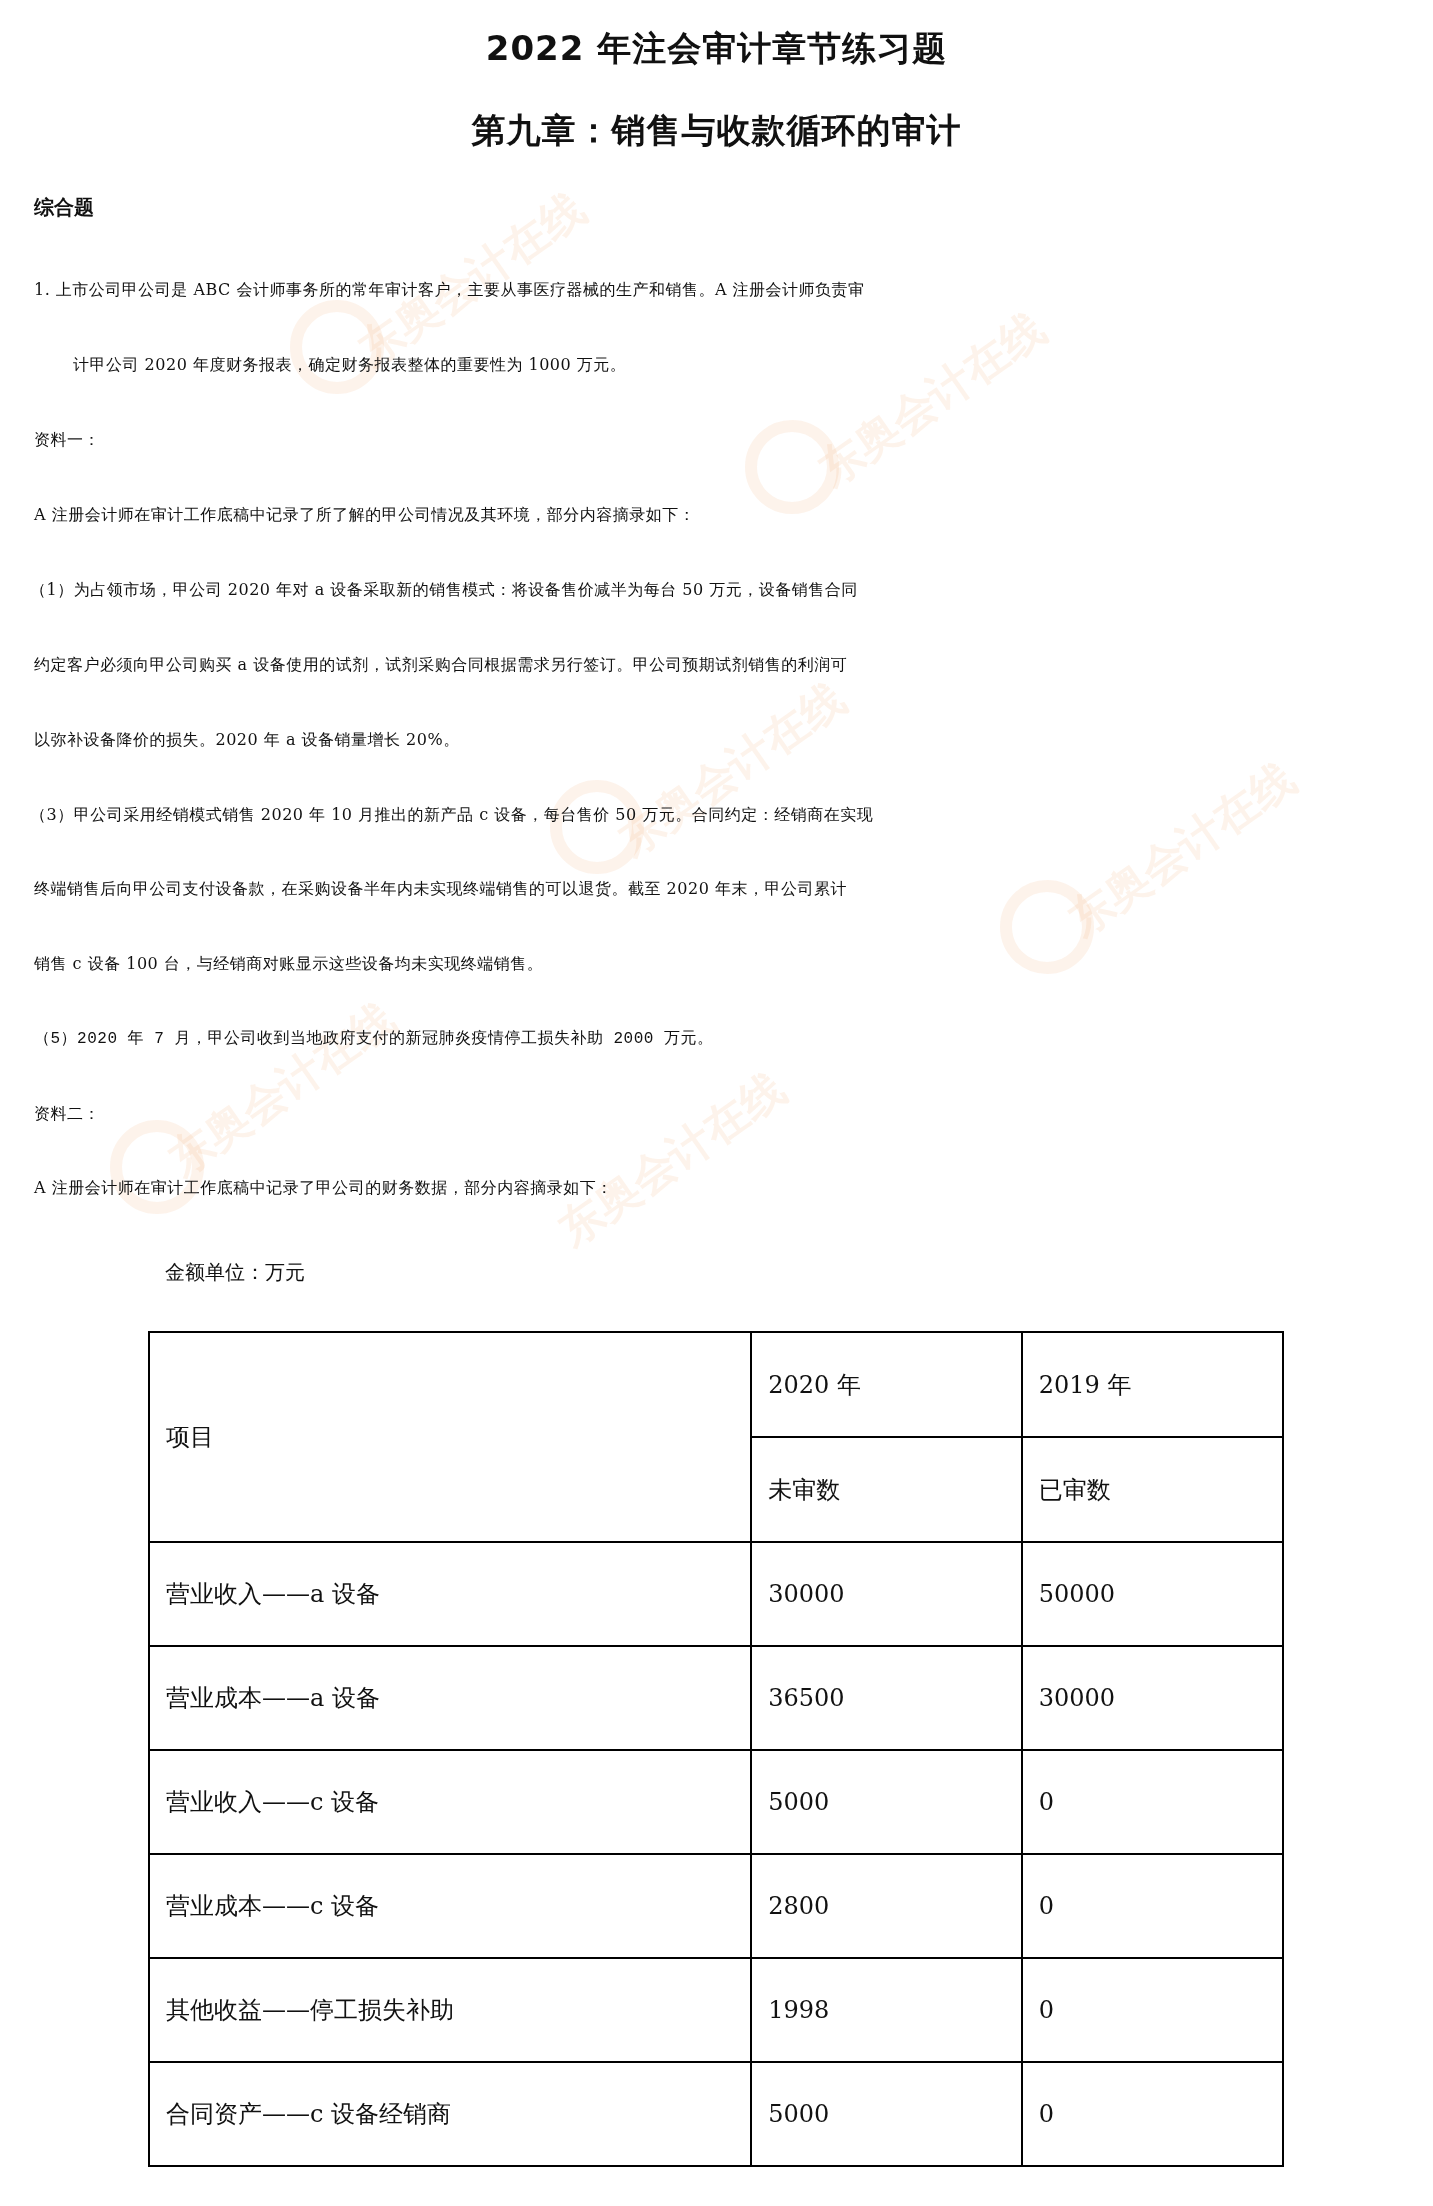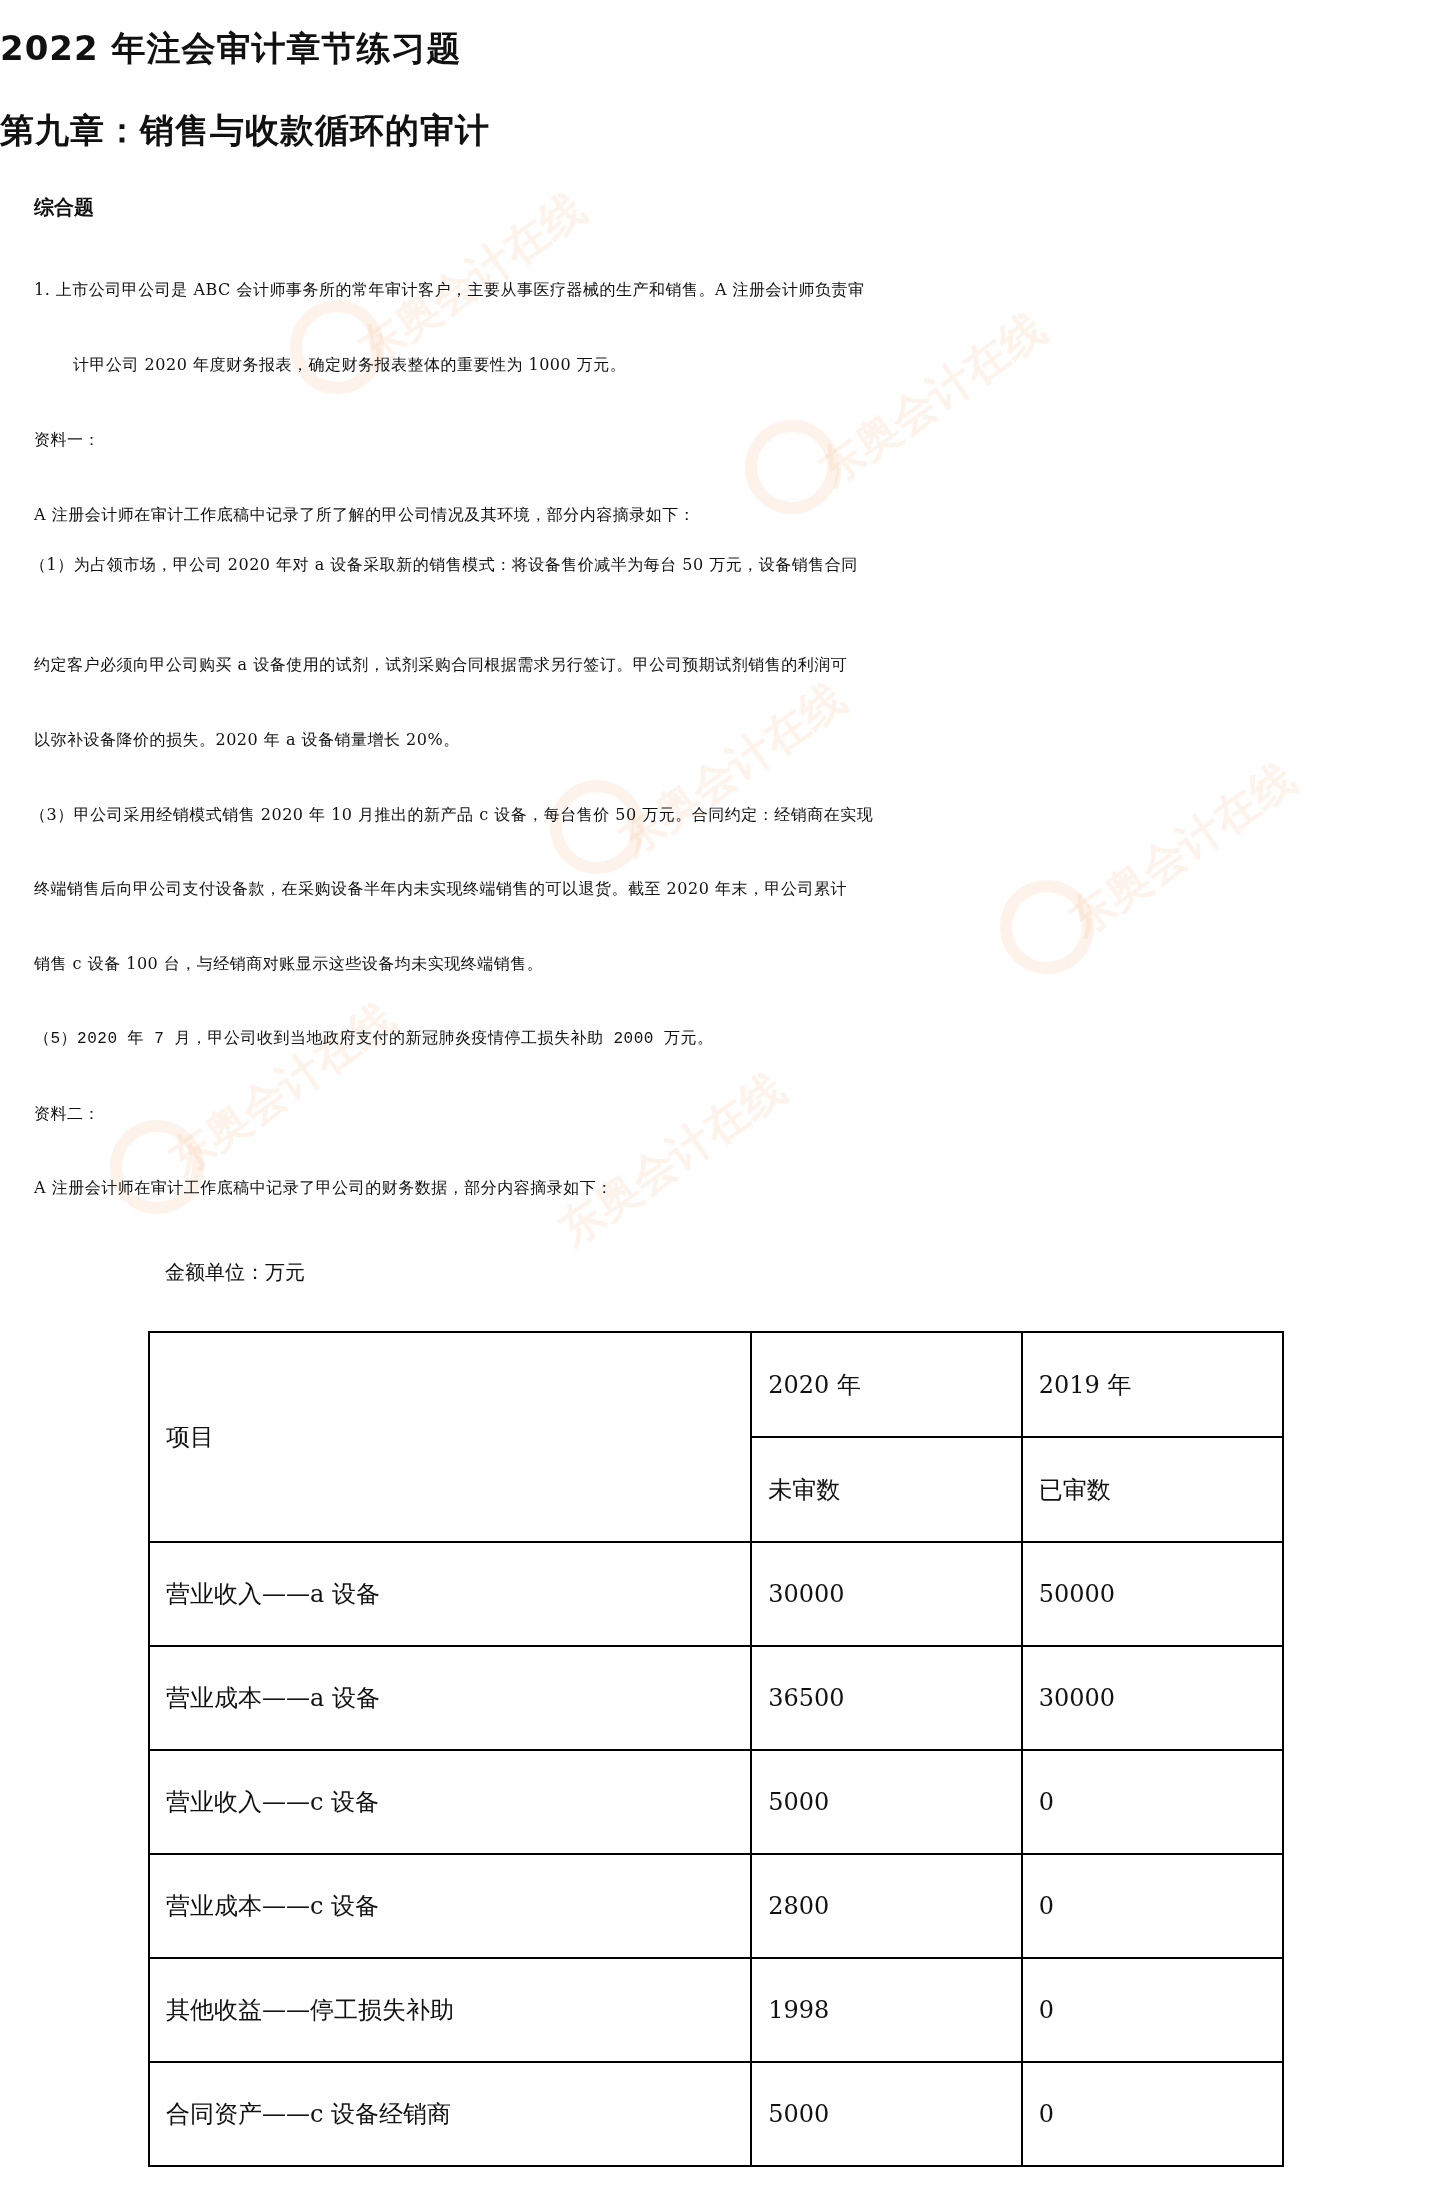--- a/index.html
+++ b/index.html
@@ -1,18 +1,18 @@
 <!DOCTYPE html>
 <html><head>
 <meta charset="utf-8">
 <style>
   html, body { margin: 0; padding: 0; background: #ffffff; }
   body { width: 1433px; height: 2206px; position: relative; overflow: hidden;
          font-family: "DejaVu Serif", "Liberation Serif", serif; color: #111; }
-  .title { position: absolute; left: 0; width: 1433px; 
+  .title { position: absolute; left: 0; width: 1433px; text-align: center;
            font-family: "DejaVu Sans", "Liberation Sans", sans-serif; font-weight: bold;
            font-size: 34px; letter-spacing: 1px; }
   .section { position: absolute; left: 34px; font-family: "DejaVu Sans", "Liberation Sans", sans-serif;
              font-weight: bold; font-size: 20px; }
   .line { position: absolute; left: 34px; font-size: 16px; white-space: nowrap;
           letter-spacing: 0.5px; line-height: 30px; }
   .unit { position: absolute; left: 165px; font-size: 20px; white-space: nowrap; }
   table { position: absolute; left: 148px; top: 1331px; border-collapse: collapse;
           width: 1136px; font-size: 24px; }
   td { border: 2px solid #000; padding: 0 13px 0 16px; vertical-align: middle; height: 102px; }
@@ -41,21 +41,21 @@
 
 <div class="title" style="top:26px;">2022 年注会审计章节练习题</div>
 <div class="title" style="top:108px;">第九章：销售与收款循环的审计</div>
 
 <div class="section" style="top:194px;">综合题</div>
 
 <div class="line" style="top:275px;">1. 上市公司甲公司是 ABC 会计师事务所的常年审计客户，主要从事医疗器械的生产和销售。A 注册会计师负责审</div>
 <div class="line" style="top:350px;margin-left:39px;">计甲公司 2020 年度财务报表，确定财务报表整体的重要性为 1000 万元。</div>
 <div class="line" style="top:425px;">资料一：</div>
 <div class="line" style="top:500px;">A 注册会计师在审计工作底稿中记录了所了解的甲公司情况及其环境，部分内容摘录如下：</div>
-<div class="line" style="top:550px; left:30px;">（1）为占领市场，甲公司 2020 年对 a 设备采取新的销售模式：将设备售价减半为每台 50 万元，设备销售合同</div>
+<div class="line" style="top:575px; left:30px;">（1）为占领市场，甲公司 2020 年对 a 设备采取新的销售模式：将设备售价减半为每台 50 万元，设备销售合同</div>
 <div class="line" style="top:650px;">约定客户必须向甲公司购买 a 设备使用的试剂，试剂采购合同根据需求另行签订。甲公司预期试剂销售的利润可</div>
 <div class="line" style="top:725px;">以弥补设备降价的损失。2020 年 a 设备销量增长 20%。</div>
 <div class="line" style="top:800px; left:30px;">（3）甲公司采用经销模式销售 2020 年 10 月推出的新产品 c 设备，每台售价 50 万元。合同约定：经销商在实现</div>
 <div class="line" style="top:874px;">终端销售后向甲公司支付设备款，在采购设备半年内未实现终端销售的可以退货。截至 2020 年末，甲公司累计</div>
 <div class="line" style="top:949px;">销售 c 设备 100 台，与经销商对账显示这些设备均未实现终端销售。</div>
 <div class="line" style="top:1024px; left:34px;font-family:Liberation Mono, monospace;">（5）2020 年 7 月，甲公司收到当地政府支付的新冠肺炎疫情停工损失补助 2000 万元。</div>
 <div class="line" style="top:1099px;">资料二：</div>
 <div class="line" style="top:1173px;">A 注册会计师在审计工作底稿中记录了甲公司的财务数据，部分内容摘录如下：</div>
 
 <div class="unit" style="top:1259px;">金额单位：万元</div>

